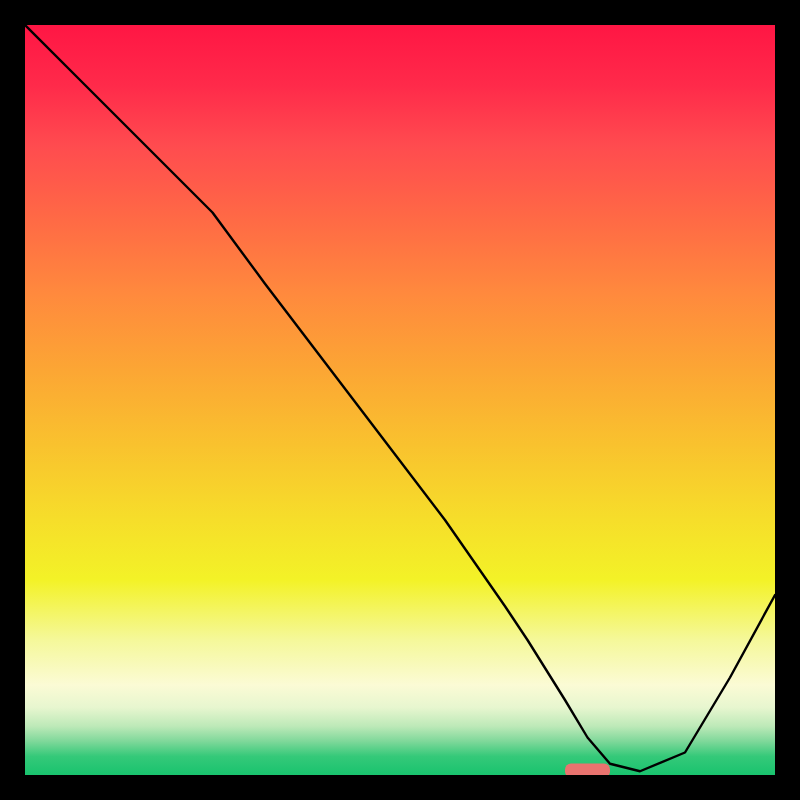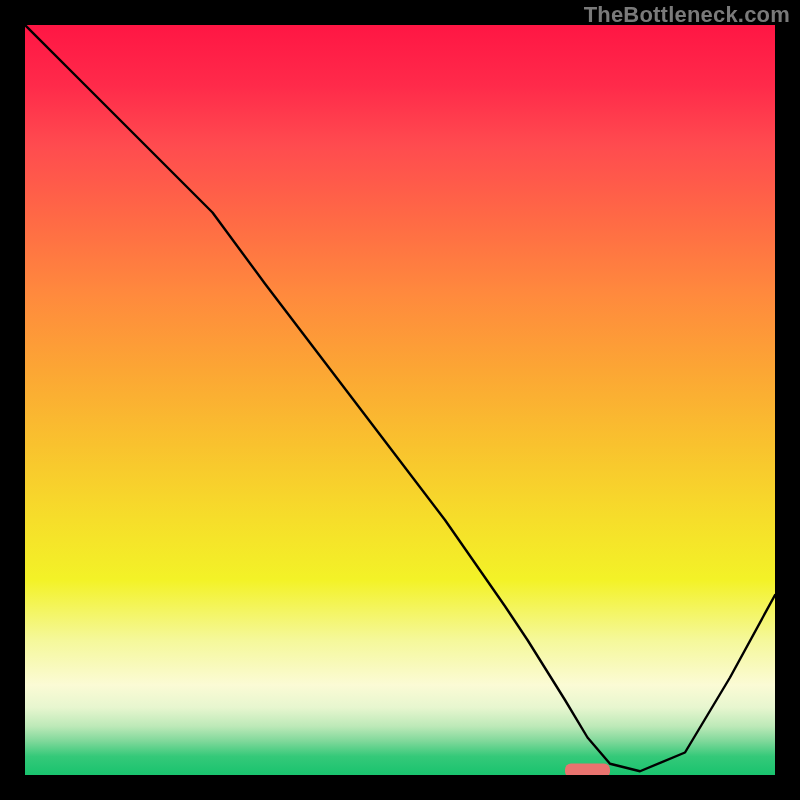--- a/index.html
+++ b/index.html
@@ -62,21 +62,20 @@
     inset: 0;
     width: 100%;
     height: 100%;
     z-index: 2;
   }
 </style>
 </head>
 <body>
 
 <div class="wrap">
-  <div class="watermark">TheBottleneck.com</div>
 
   <div class="plot">
     <div class="gradient"></div>
     <svg class="overlay" viewBox="0 0 750 750" preserveAspectRatio="none">
       <path id="curve-path" fill="none" stroke="#000" stroke-width="2.4" stroke-linejoin="round" stroke-linecap="round" d="M0.00 0.00 L60.00 60.00 L120.00 120.00 L180.00 180.00 L187.50 187.50 L240.00 258.75 L300.00 337.50 L360.00 416.25 L420.00 495.00 L480.00 581.25 L502.50 615.00 L540.00 675.00 L562.50 712.50 L585.00 738.75 L615.00 746.25 L660.00 727.50 L705.00 652.50 L750.00 570.00"></path>
       <rect id="marker-rect" rx="6" ry="6" fill="#e9736f" x="540.00" width="45.00" y="738.50" height="14"></rect>
     </svg>
   </div>
 </div>
 

